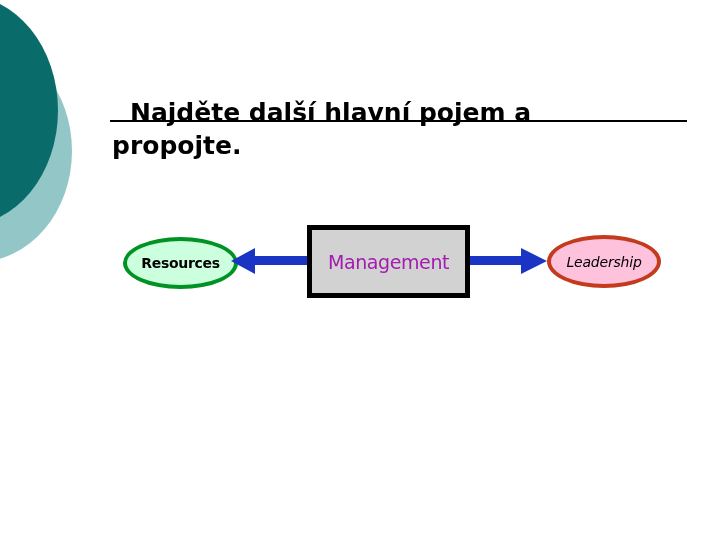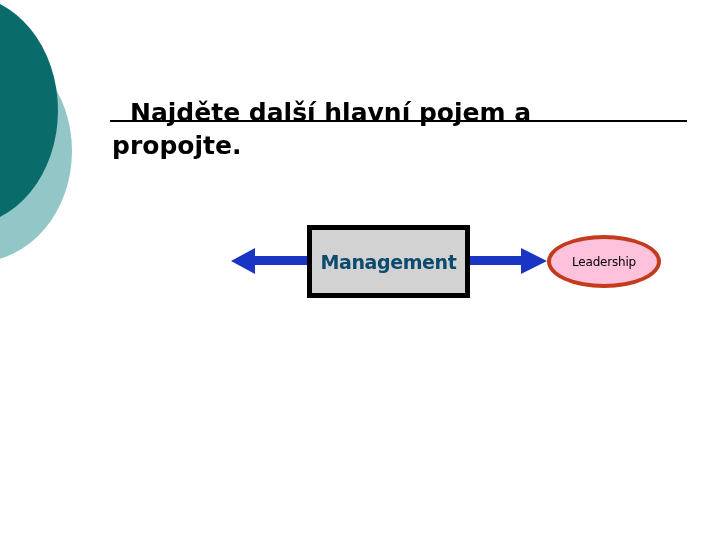--- a/index.html
+++ b/index.html
@@ -103,44 +103,45 @@
   #node-leadership {
     left: 547px;
     top: 235px;
     width: 114px;
     height: 53px;
     background: #ffc2dc;
     border: 4px solid #c33a1c;
   }
   #node-leadership .node-label {
     font-family: "DejaVu Sans", sans-serif;
-    font-size: 12px;
+    font-size: 14px;
     font-weight: normal;
     color: #000000;
     letter-spacing: -0.2px;
+    font-style: italic;
   }
 
   #node-management {
     position: absolute;
     left: 307px;
     top: 225px;
     width: 163px;
     height: 73px;
     background: #d2d2d2;
     border: 5px solid #000000;
     box-sizing: border-box;
     display: flex;
     align-items: center;
     justify-content: center;
   }
   #node-management .node-label {
     font-family: "DejaVu Sans", sans-serif;
     font-size: 19px;
-    font-weight: bold;
-    color: #0c4a6e;
+    font-weight: normal;
+    color: #a21caf;
     letter-spacing: -0.4px;
   }
 
   
   .arrow-shaft {
     position: absolute;
     height: 9px;
     background: #1a35c4;
   }
   .arrow-head {
@@ -167,20 +168,23 @@
   <div class="deco-circle" id="deco-light"></div>
   <div class="deco-circle" id="deco-dark"></div>
 
   <div id="title-block">
     <div id="title-text">Najděte další hlavní pojem a propojte.</div>
   </div>
   <div id="title-rule"></div>
 
   <div id="diagram">
 
+    <div class="node-ellipse" id="node-resources">
+      <span class="node-label">Resources</span>
+    </div>
 
     <div class="arrow-shaft" id="arrow-left-shaft"></div>
     <div class="arrow-head" id="arrow-left-head"></div>
 
     <div id="node-management">
       <span class="node-label">Management</span>
     </div>
 
     <div class="arrow-shaft" id="arrow-right-shaft"></div>
     <div class="arrow-head" id="arrow-right-head"></div>

